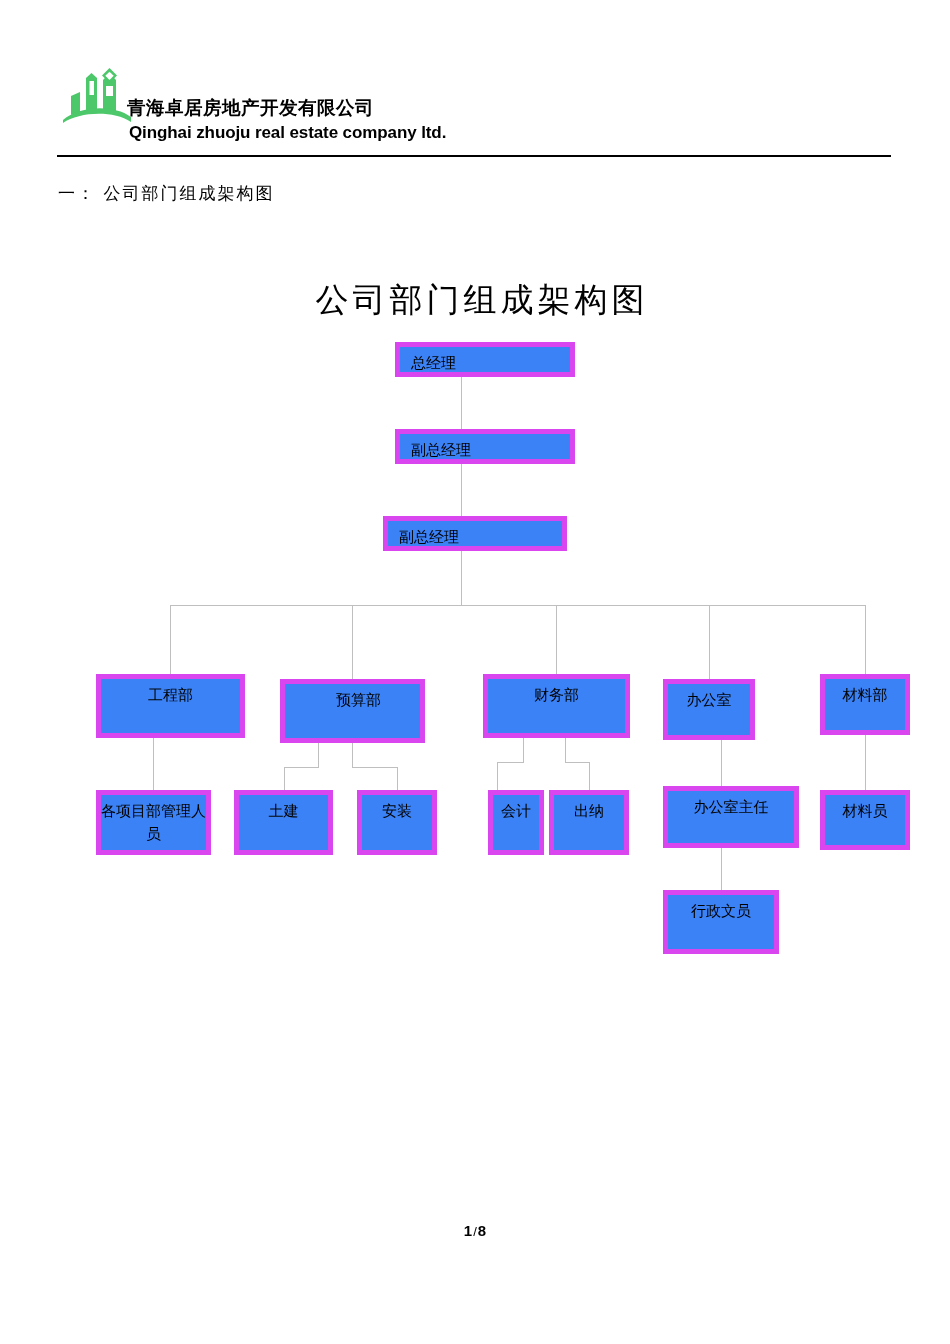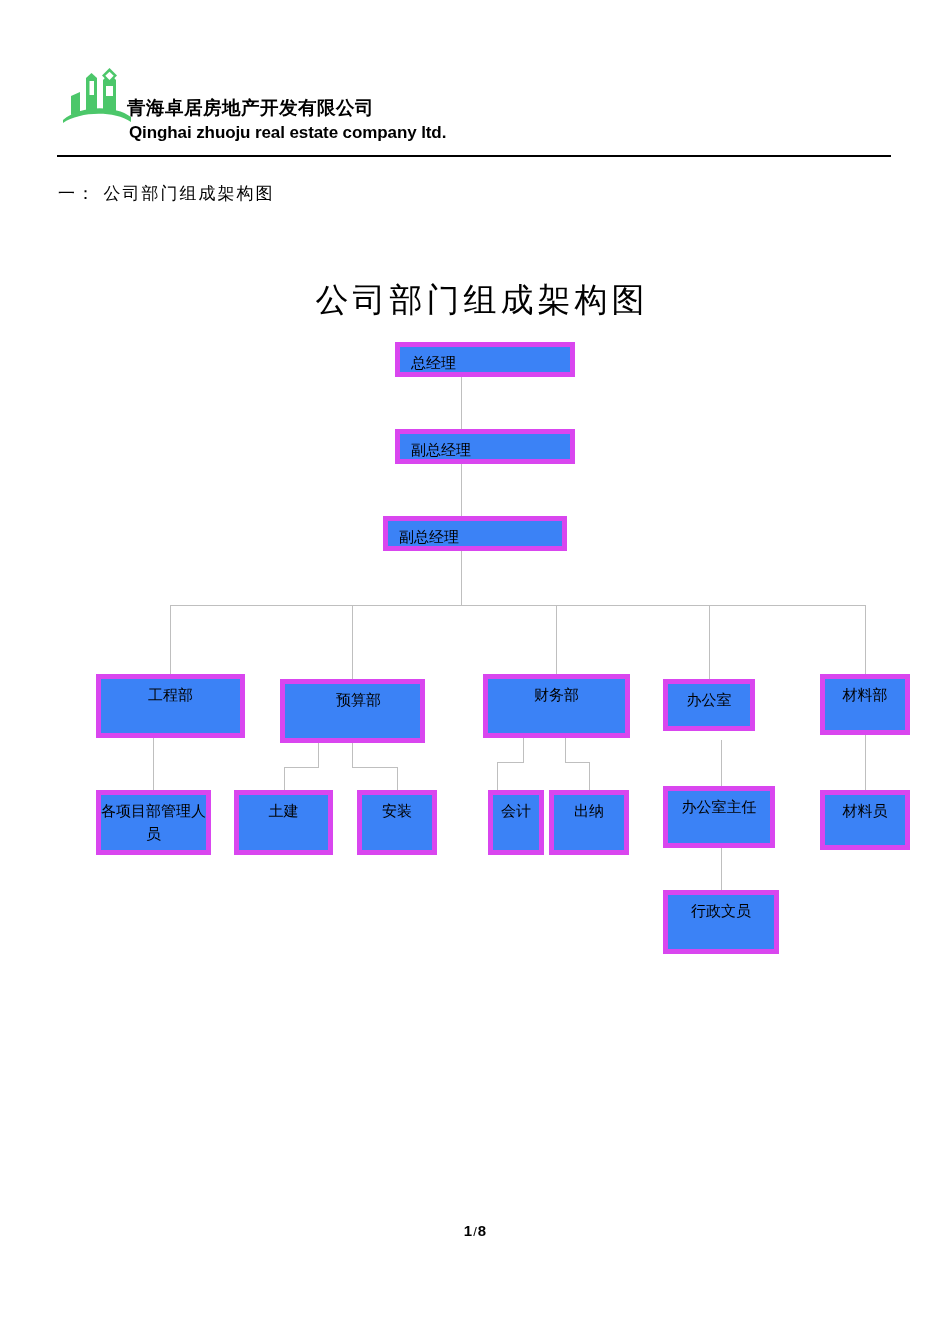--- a/index.html
+++ b/index.html
@@ -211,21 +211,21 @@
     </div>
 
     <div class="node mid" style="left:280px; top:679px; width:145px; height:64px;padding-left:12px;">
       <span class="lbl">预算部</span>
     </div>
 
     <div class="node mid" style="left:483px; top:674px; width:147px; height:64px;">
       <span class="lbl">财务部</span>
     </div>
 
-    <div class="node mid" style="left:663px; top:679px; width:92px; height:52px;">
+    <div class="node mid" style="left:663px; top:679px; width:92px; height:61px;">
       <span class="lbl">办公室</span>
     </div>
 
     <div class="node mid" style="left:820px; top:674px; width:90px; height:61px;">
       <span class="lbl">材料部</span>
     </div>
 
     <div class="conn v" style="left:153px; top:738px; height:52px;"></div>
 
     <div class="conn v" style="left:318px; top:743px; height:24px;"></div>
@@ -261,21 +261,21 @@
     </div>
 
     <div class="node leaf" style="left:468px; top:790px; width:56px; height:65px;margin-left:20px;">
       <span class="lbl">会计</span>
     </div>
 
     <div class="node leaf" style="left:549px; top:790px; width:80px; height:65px;">
       <span class="lbl">出纳</span>
     </div>
 
-    <div class="node leaf" style="left:663px; top:786px; width:112px; height:62px;">
+    <div class="node leaf" style="left:663px; top:786px; width:136px; height:62px;">
       <span class="lbl">办公室主任</span>
     </div>
 
     <div class="node leaf" style="left:820px; top:790px; width:90px; height:60px;">
       <span class="lbl">材料员</span>
     </div>
 
     <div class="conn v" style="left:721px; top:848px; height:42px;"></div>
 
     <div class="node leaf" style="left:663px; top:890px; width:116px; height:64px;">

